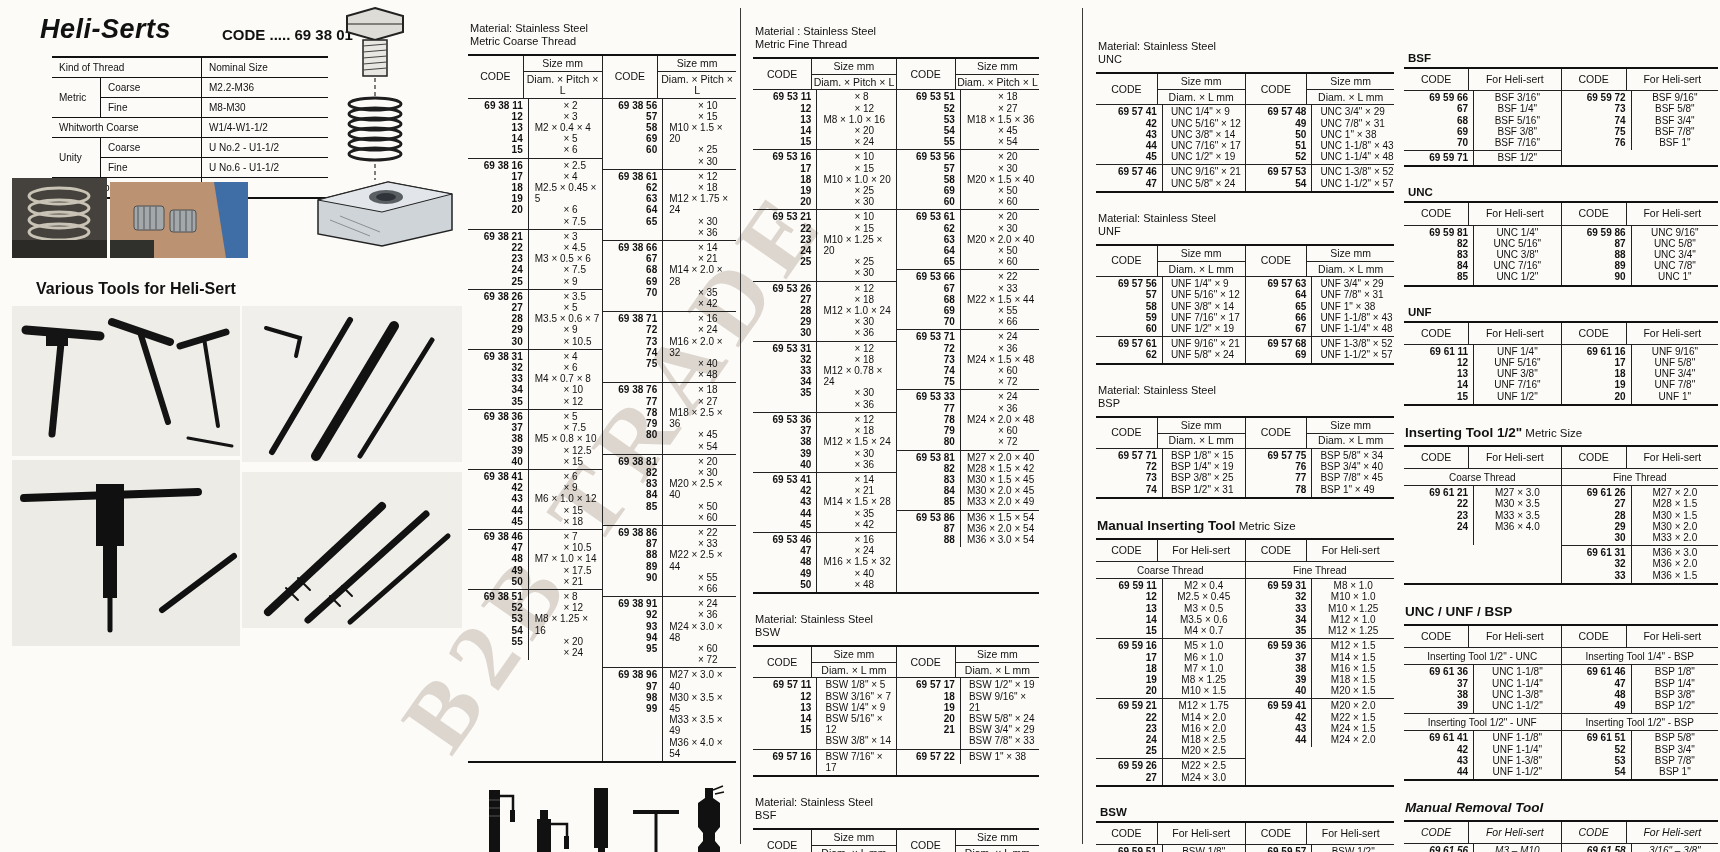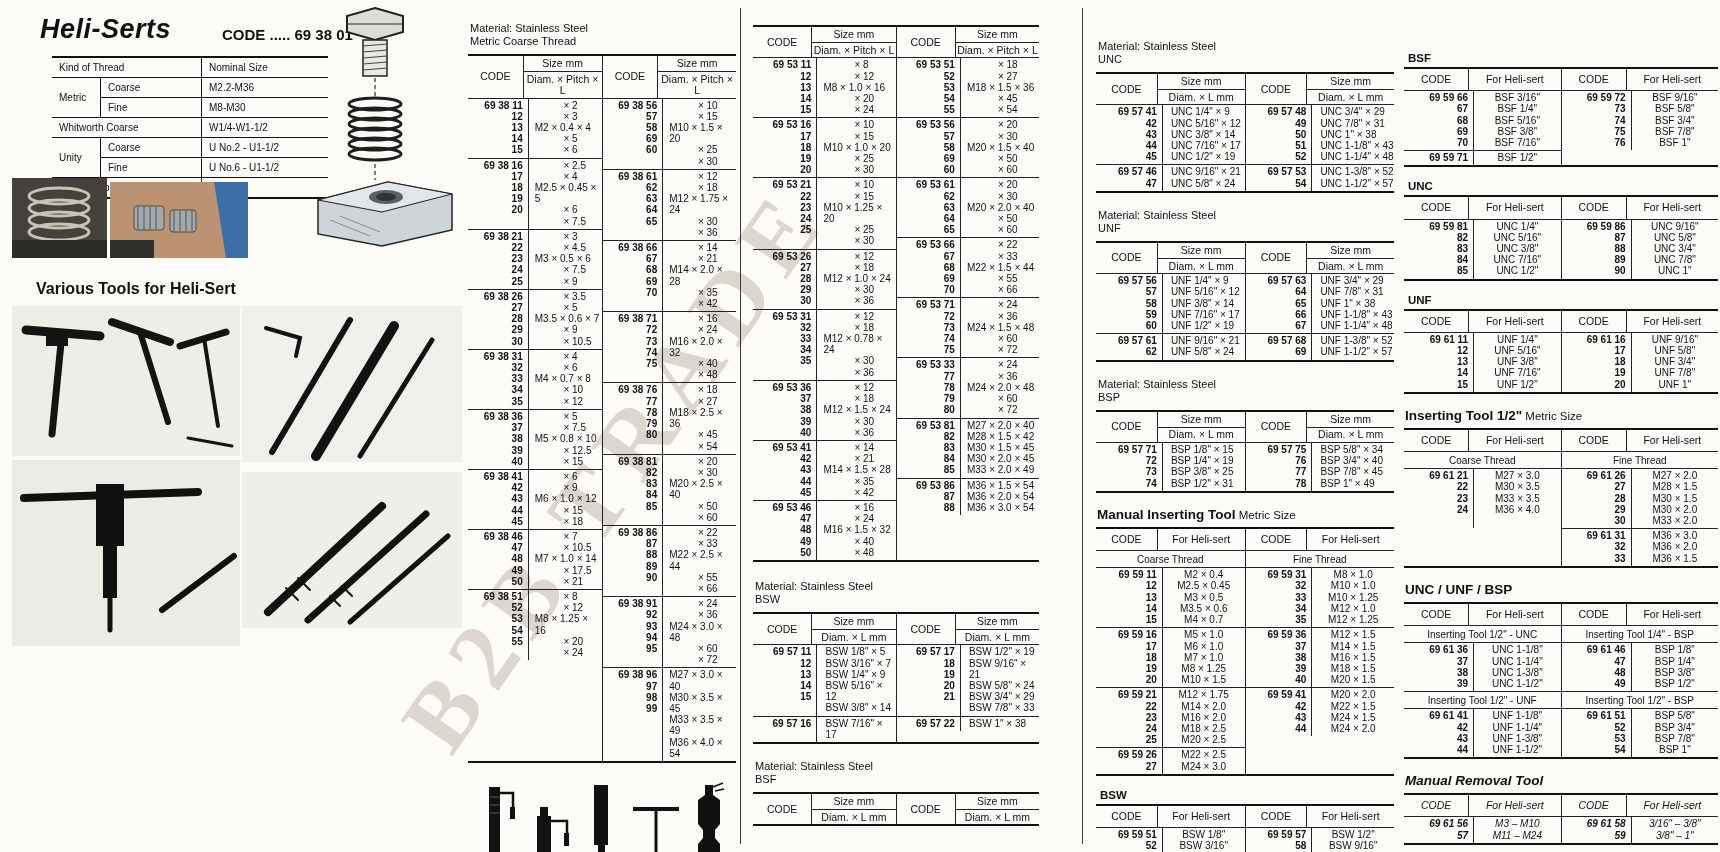--- a/index.html
+++ b/index.html
@@ -24,21 +24,21 @@
   .kind-table{position:absolute;left:42px;top:56px;border-collapse:collapse;width:276px;
         border-top:2px solid #111;border-bottom:2px solid #111;font-size:10px;}
   .kind-table th,.kind-table td{padding:4px 7px;border-top:1px solid #111;font-weight:400;text-align:left;}
   .kind-table tr:first-child th{border-top:none;}
   .kind-table .size-c{border-left:1px solid #111;width:112px;}
   .kind-table .sub-c{border-left:1px solid #111;width:86px;}
   .photo{position:absolute;overflow:hidden;}
   .tools-heading{position:absolute;left:26px;top:280px;margin:0;font-size:16px;font-weight:700;}
 
   
-  [data-table]{margin-bottom:13px;}
+  [data-table]{margin-bottom:19px;}
   .tbl-material{font-size:11px;line-height:13px;margin:0 0 6px 2px;}
   .tbl-label{font-size:11.5px;font-weight:700;margin:0 0 3px 4px;}
   .tbl-heading{font-size:13.5px;font-weight:700;margin:0 0 5px 1px;}
   .tbl-heading .suffix{font-weight:400;font-size:11.5px;}
   .ctable{display:flex;border-top:2px solid #111;border-bottom:2px solid #111;font-size:10px;line-height:11.2px;}
   .chalf{flex:1;display:flex;flex-direction:column;}
   .chalf-r{border-left:1px solid #222;}
   .chead{display:flex;border-bottom:1px solid #222;}
   .chead-code{width:41%;border-right:1px solid #222;display:flex;align-items:center;justify-content:center;
         font-size:10.5px;padding:5px 0;}
@@ -599,20 +599,24 @@
               <path d="M21 4 h8 v10 l7 5 v24 l-5 6 v8 l5 6 v18 l-7 7 l-4 28 l-4 -28 l-7 -7 v-18 l5 -6 v-8 l-5 -6 v-24 l7 -5 z" fill="#111"></path>
               <path d="M29 6 l10 -4 m-8 8 l9 -2" stroke="#111" stroke-width="1.5" fill="none"></path>
             </svg>
           </div>
         </div>
       </div>
   </section>
 
   <section class="col col3">
     <div data-table="tables.metric_fine">
+        <div class="tbl-material">
+          <div>Material : Stainless Steel</div>
+          <div>Metric Fine Thread</div>
+        </div>
         <div class="ctable a-mixed">
           <div class="chalf">
             <div class="chead">
               <div class="chead-code">CODE</div>
               <div class="chead-size">
                 <div class="chead-size-top">Size mm</div>
                 <div class="chead-size-sub">Diam. × Pitch × L</div>
               </div>
             </div>
             <div class="cgroup">

